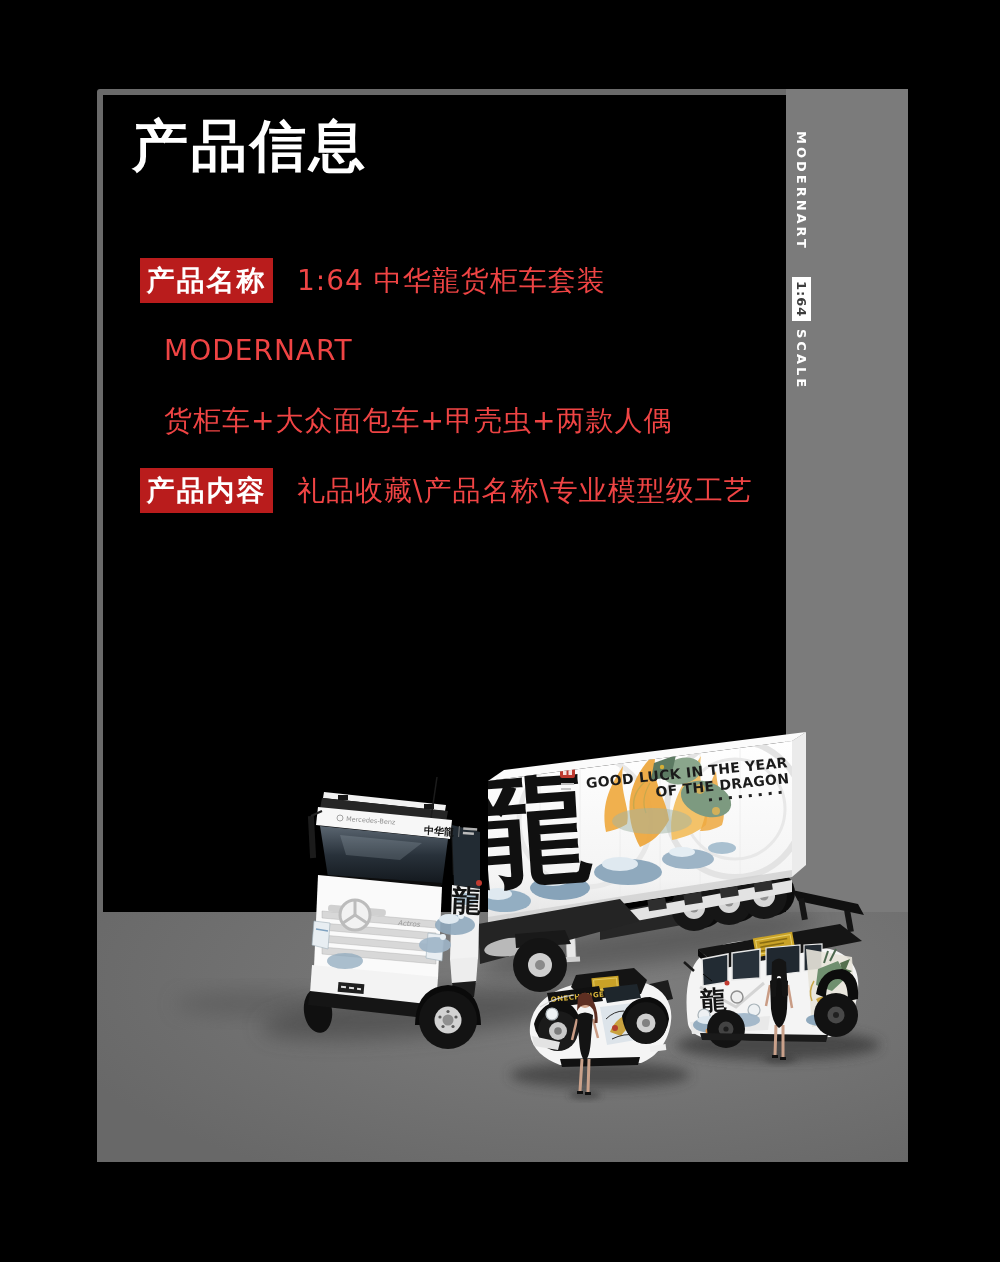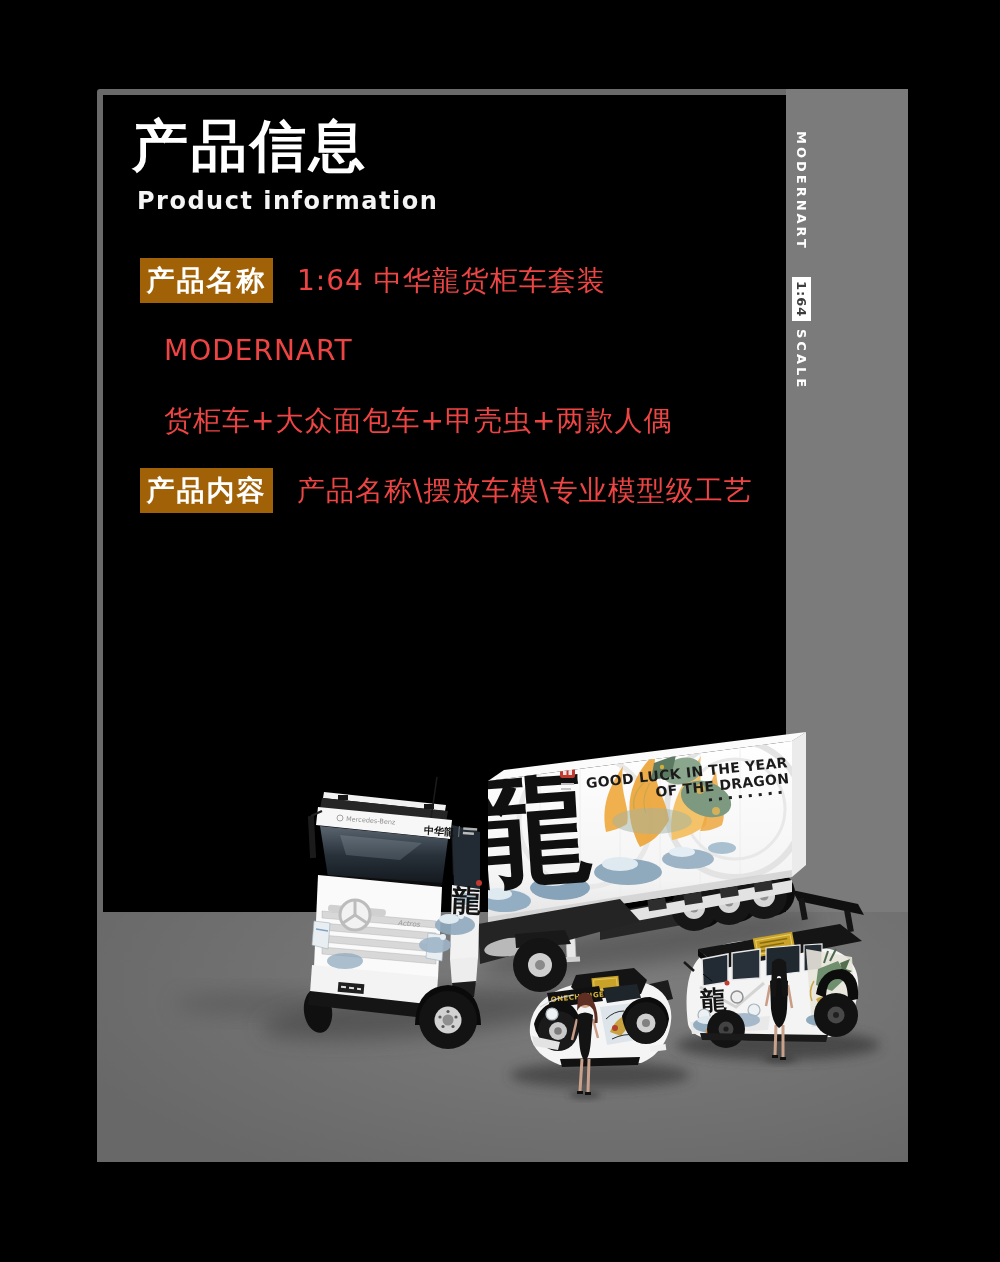--- a/index.html
+++ b/index.html
@@ -14,57 +14,56 @@
               letter-spacing:3px;line-height:1.1;}
   .page-subtitle{position:absolute;left:137px;top:168px;color:#f4f4f4;font-size:24px;font-weight:600;
                  letter-spacing:1.5px;}
   .side-text{position:absolute;left:792px;top:112px;display:flex;flex-direction:column;align-items:center;}
   .v-brand,.v-scale{writing-mode:vertical-rl;text-orientation:mixed;color:#fff;font-size:13px;
                     font-weight:600;letter-spacing:3px;}
   .v-badge{writing-mode:vertical-rl;text-orientation:mixed;background:#fff;color:#3d3d3d;
            font-size:13px;font-weight:700;padding:4px 2px;margin:26px 0 8px 0;letter-spacing:1px;}
   .specs{position:absolute;left:140px;top:239px;display:flex;flex-direction:column;gap:25px;}
   .spec-row{display:flex;align-items:center;height:45px;}
-  .spec-label{width:133px;height:45px;background:#a16207;color:#ffffff;display:flex;align-items:center;
+  .spec-label{width:133px;height:45px;background:#b91c1c;color:#ffffff;display:flex;align-items:center;
               justify-content:center;font-size:28px;font-weight:700;letter-spacing:2px;flex:none;}
   .spec-value{margin-left:24px;color:#ef4444;font-size:28px;letter-spacing:1px;white-space:nowrap;}
   .photo-svg{position:absolute;left:0;top:0;width:1000px;height:1262px;}
 </style>
 </head>
 <body>
 
 <div class="stage">
 
   <div class="panel-frame"></div>
   <div class="side-strip"></div>
   <div class="floor"></div>
 
   <div class="page-title">产品信息</div>
-  <div class="page-subtitle">Product information</div>
 
   <div class="side-text">
     <span class="v-brand">MODERNART</span>
     <span class="v-badge">1:64</span>
     <span class="v-scale">SCALE</span>
   </div>
 
   <div class="specs">
     <div class="spec-row">
       <div class="spec-label">产品名称</div>
       <div class="spec-value">1:64 中华龍货柜车套装</div>
     </div>
     <div class="spec-row">
       <div class="spec-value">MODERNART</div>
     </div>
     <div class="spec-row">
       <div class="spec-value">货柜车+大众面包车+甲壳虫+两款人偶</div>
     </div>
     <div class="spec-row">
       <div class="spec-label">产品内容</div>
-      <div class="spec-value">产品名称\摆放车模\专业模型级工艺</div>
+      <div class="spec-value">礼品收藏\产品名称\专业模型级工艺</div>
     </div>
   </div>
 
   <svg class="photo-svg" viewBox="0 0 1000 1262">
     <defs>
       <filter id="b3" x="-50%" y="-50%" width="200%" height="200%">
           <feGaussianBlur stdDeviation="3"></feGaussianBlur>
         </filter>
       <filter id="b6" x="-50%" y="-50%" width="200%" height="200%">
           <feGaussianBlur stdDeviation="6"></feGaussianBlur>

